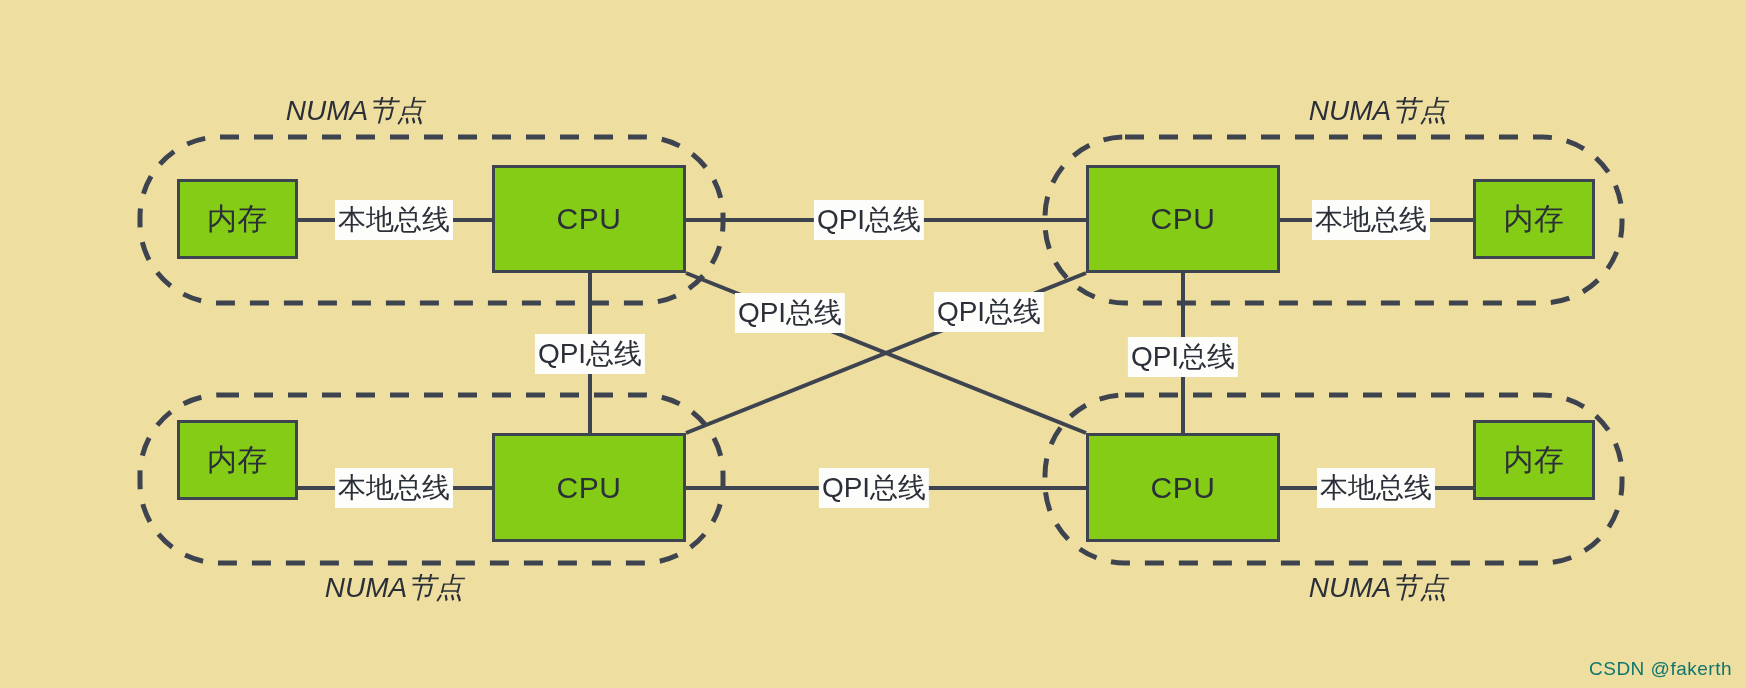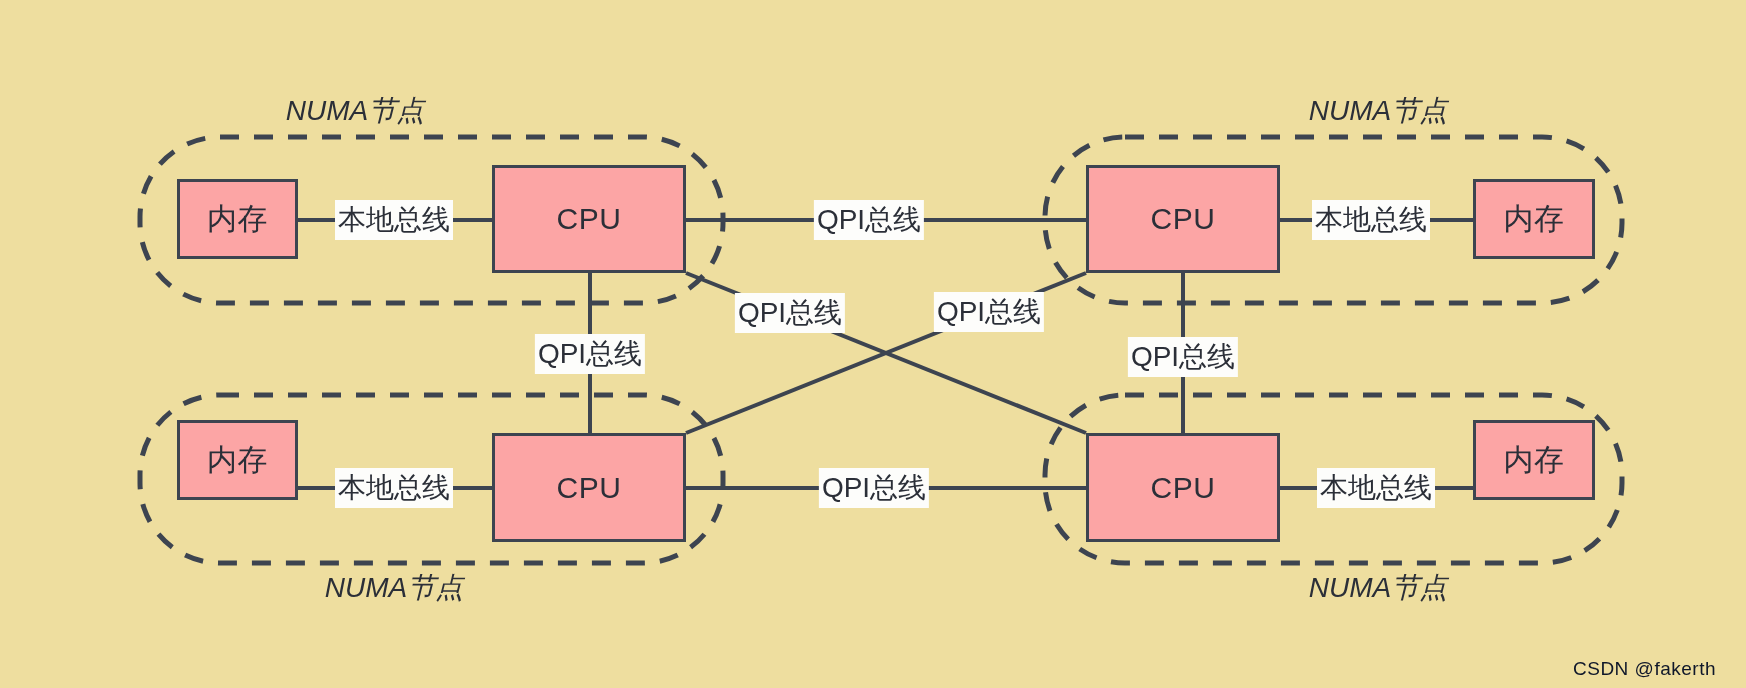--- a/index.html
+++ b/index.html
@@ -20,21 +20,21 @@
   }
   #diagram-svg {
     position: absolute;
     left: 0;
     top: 0;
     width: 1746px;
     height: 688px;
   }
   .node-box {
     position: absolute;
-    background: #fca5a5;
+    background: #84cc16;
     border: 3px solid #3d4450;
     box-sizing: border-box;
     display: flex;
     align-items: center;
     justify-content: center;
     font-size: 30px;
     color: #2b2f38;
     letter-spacing: 0.5px;
   }
   .edge-label {
@@ -50,24 +50,24 @@
   .node-caption {
     position: absolute;
     color: #2b2f38;
     font-size: 28px;
     white-space: nowrap;
     transform: translate(-50%, -50%);
     font-style: italic;
   }
   .watermark {
     position: absolute;
-    right: 30px;
+    right: 14px;
     bottom: 8px;
     font-size: 19px;
-    color: #0f172a;
+    color: #0f766e;
     white-space: nowrap;
     letter-spacing: 0.5px;
   }
 </style>
 </head>
 <body>
 
 <div id="canvas">
 
   <svg id="diagram-svg" viewBox="0 0 1746 688" xmlns="http://www.w3.org/2000/svg">

